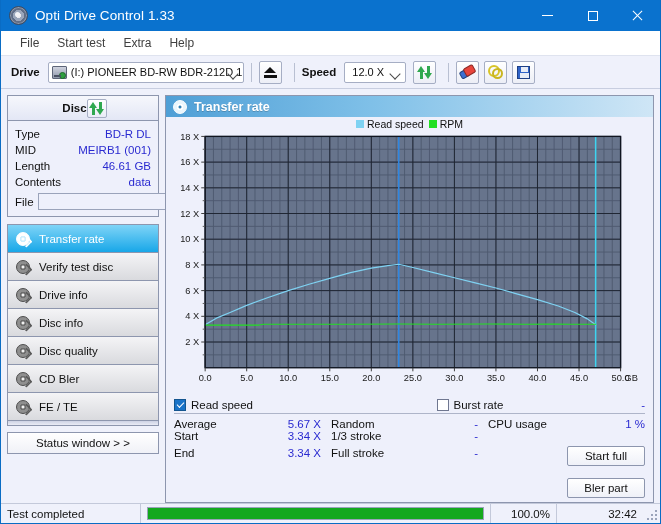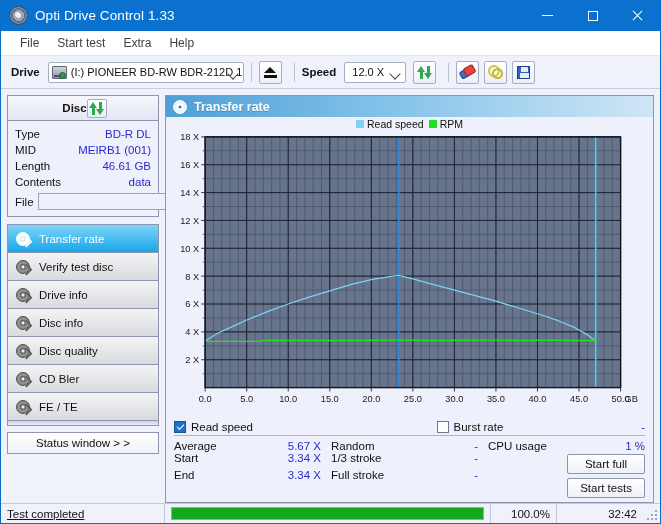--- a/index.html
+++ b/index.html
@@ -192,35 +192,35 @@
   .chk-row{align-items:center;gap:5px;justify-content:flex-start;border-bottom:1px solid #aeb5c9;padding-bottom:2px;margin-bottom:4px;}
   .chk{
     width:12px;height:12px;border:1px solid #6f7790;background:#fff;box-sizing:border-box;
     display:flex;align-items:center;justify-content:center;flex:0 0 auto;
   }
   .chk.on{background:#1a73c8;border-color:#14558f;}
   .chk.on:after{content:"";width:6px;height:3px;border-left:1.6px solid #fff;border-bottom:1.6px solid #fff;transform:rotate(-45deg);margin-top:-2px;}
   .chk-lbl{color:#111;}
   .sk{color:#111;}
   .sv{color:#2a2ad0;}
-  .startbtns{display:flex;flex-direction:column;gap:4px;align-items:flex-end;margin-top:2px;}
+  .startbtns{display:flex;flex-direction:column;gap:12px;align-items:flex-end;margin-top:16px;}
   .sbtn{
     width:78px;height:20px;border:1px solid #8d96ae;border-radius:2px;
     background:linear-gradient(#ffffff,#eff1f8);
     font-size:11.5px;color:#111;display:flex;align-items:center;justify-content:center;
     box-sizing:border-box;
   }
   .r3-lines{flex:1 1 auto;}
   
   .statusbar{
     height:20px;flex:0 0 auto;display:flex;align-items:center;
     background:#eff1fb;border-top:1px solid #c3c9da;box-sizing:border-box;font-size:11.5px;
   }
   .sb-cell{display:flex;align-items:center;height:100%;border-right:1px solid #c3c9da;padding:0 6px;box-sizing:border-box;}
-  .sb-msg{width:164px;color:#111;text-decoration:underline;}
+  .sb-msg{width:140px;color:#111;}
   .sb-bar{flex:1 1 auto;display:flex;align-items:center;}
   .pbar{
     flex:1 1 auto;height:13px;border:1px solid #9aa3ba;background:#fff;box-sizing:border-box;position:relative;
   }
   .pfill{position:absolute;left:0;top:0;bottom:0;background:#14a81e;}
   .sb-pct{width:66px;justify-content:flex-end;color:#111;}
   .sb-time{width:86px;justify-content:flex-end;color:#111;border-right:none;}
   .grip{width:12px;height:12px;position:relative;margin-left:2px;margin-right:3px;flex:0 0 auto;}
   .grip i{position:absolute;width:2px;height:2px;background:#9aa3ba;}
 </style>
@@ -583,21 +583,21 @@
               </div>
               <div class="scol" style="flex:1 1 50%;">
                 <span class="sk">Full stroke</span>
                 <span class="sv">-</span>
               </div>
             </div>
           </div>
           <div style="flex:1 1 33.33%;">
             <div class="startbtns">
               <div class="sbtn">Start full</div>
-              <div class="sbtn">Start tests</div>
+              <div class="sbtn">Bler part</div>
             </div>
           </div>
         </div>
       </div>
     </div>
   </div>
 
   <div class="statusbar">
     <div class="sb-cell sb-msg">Test completed</div>
     <div class="sb-cell sb-bar">

